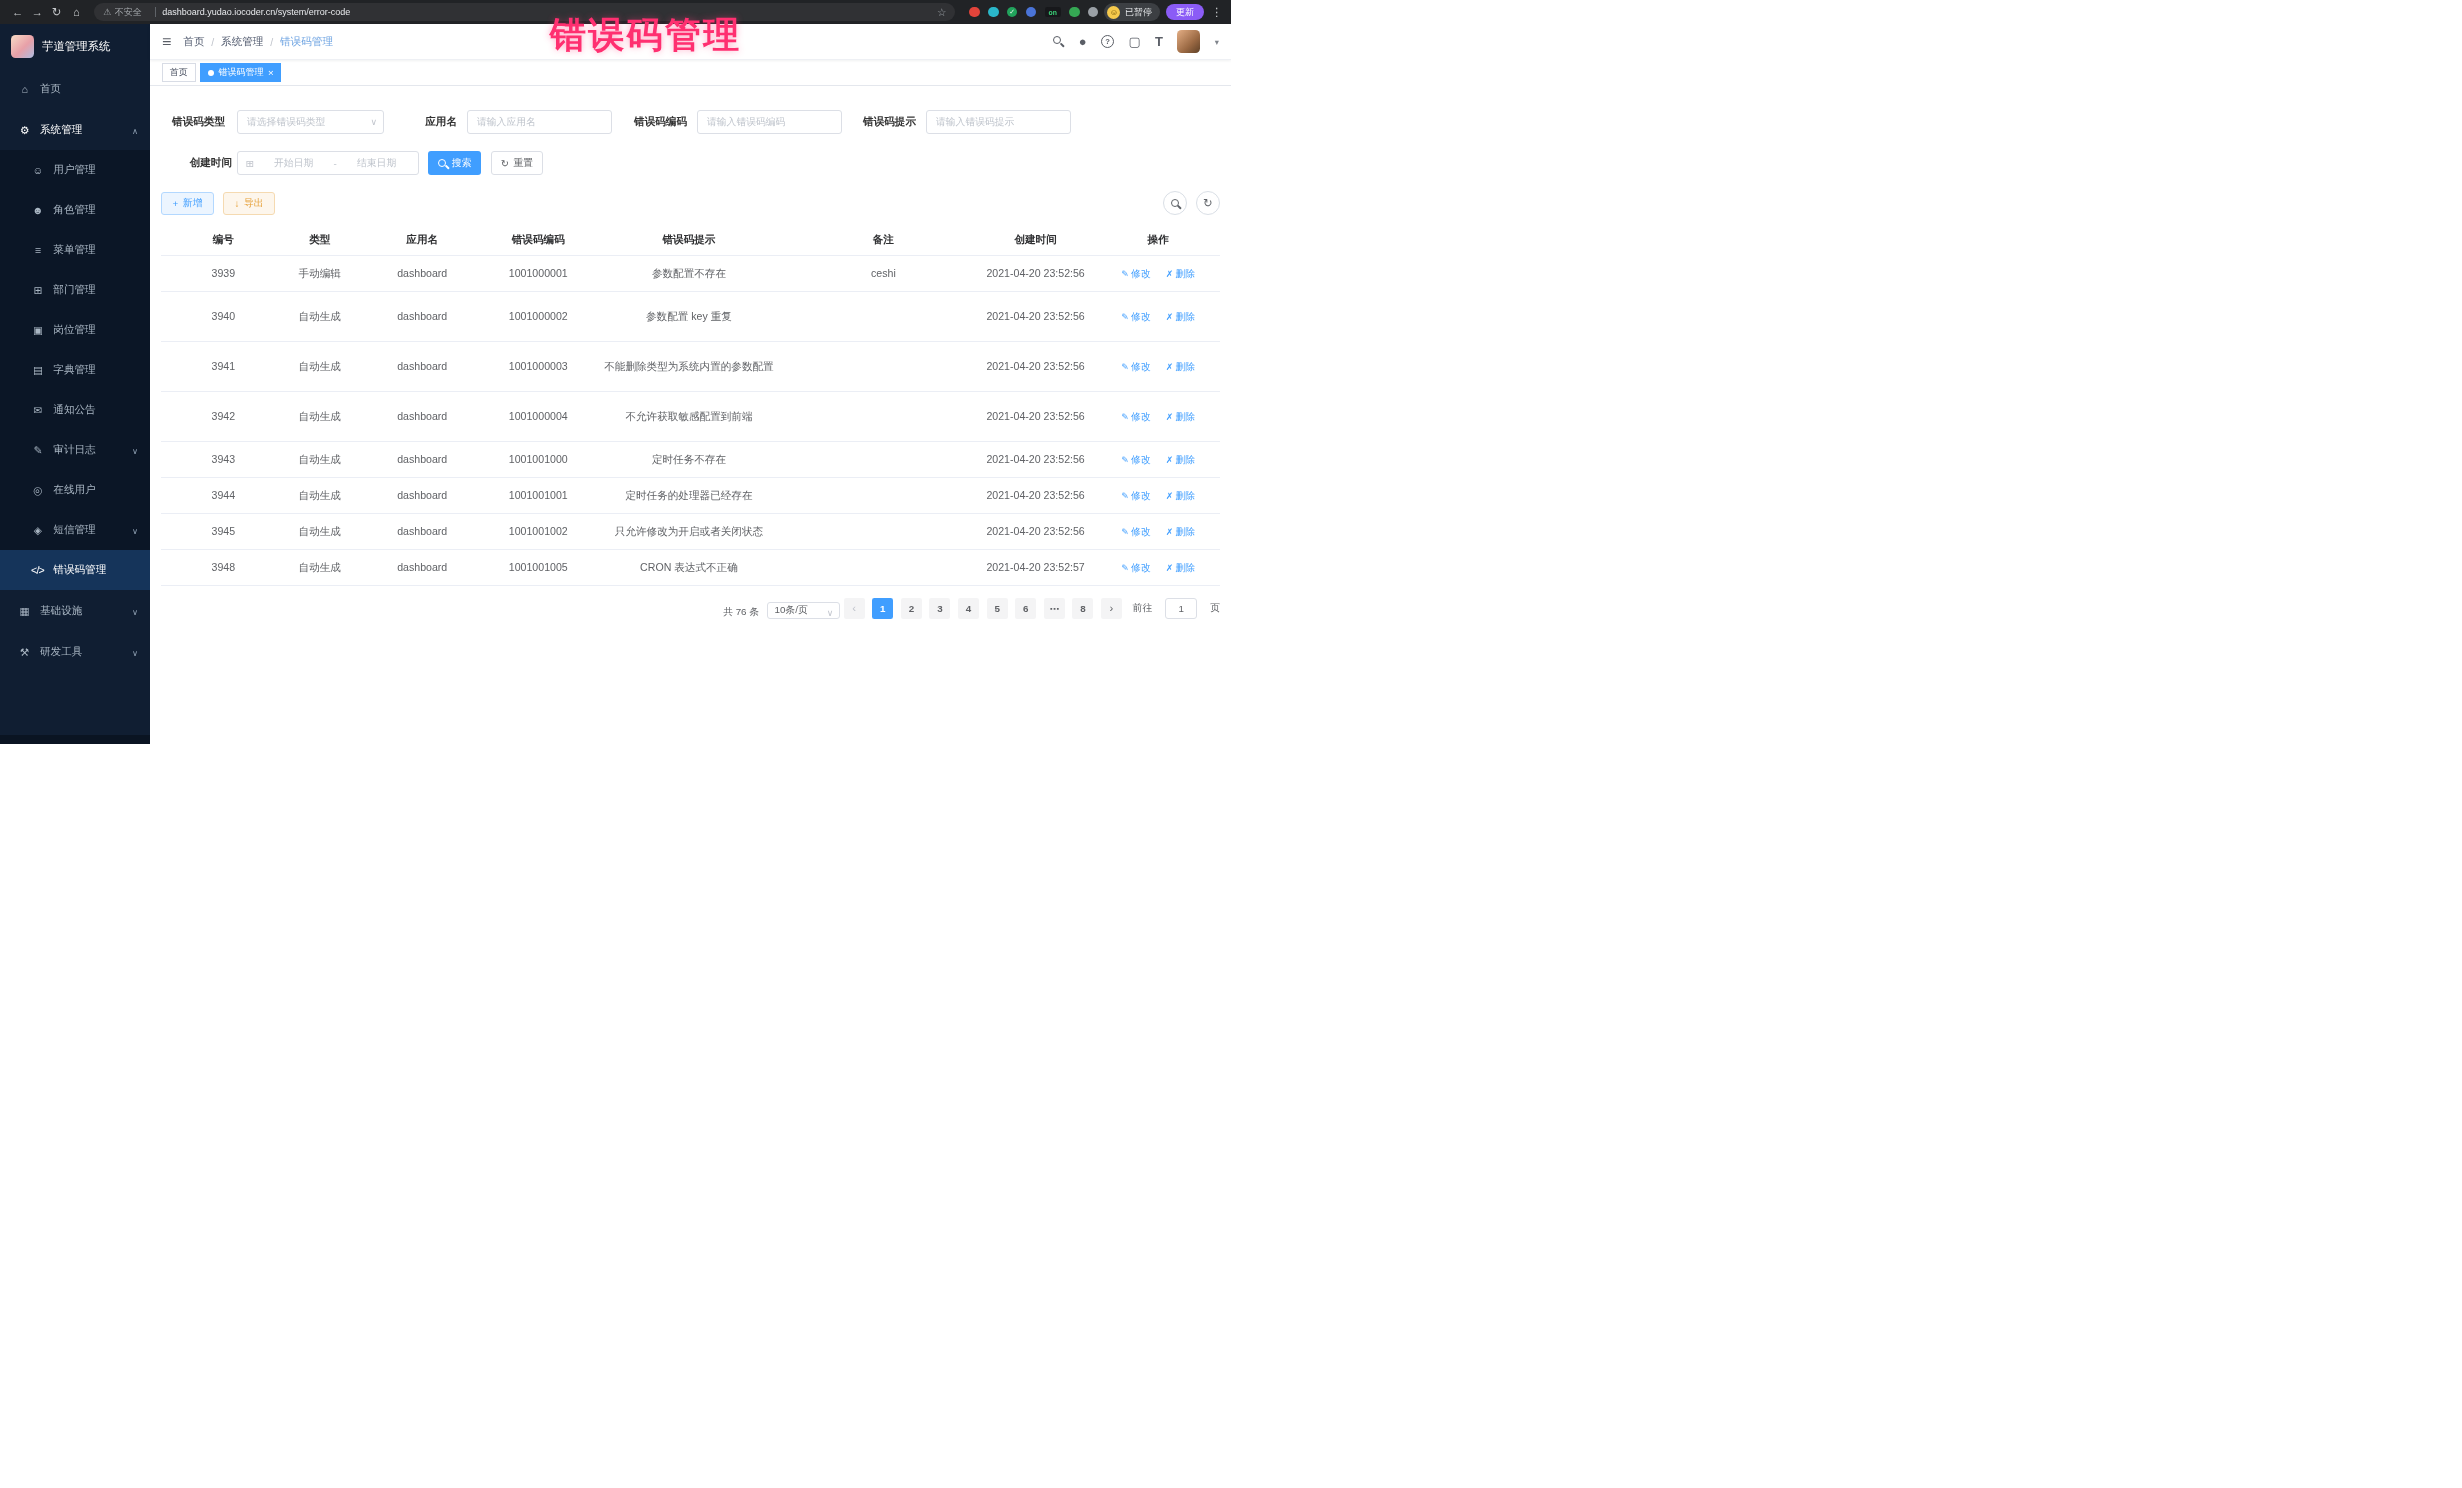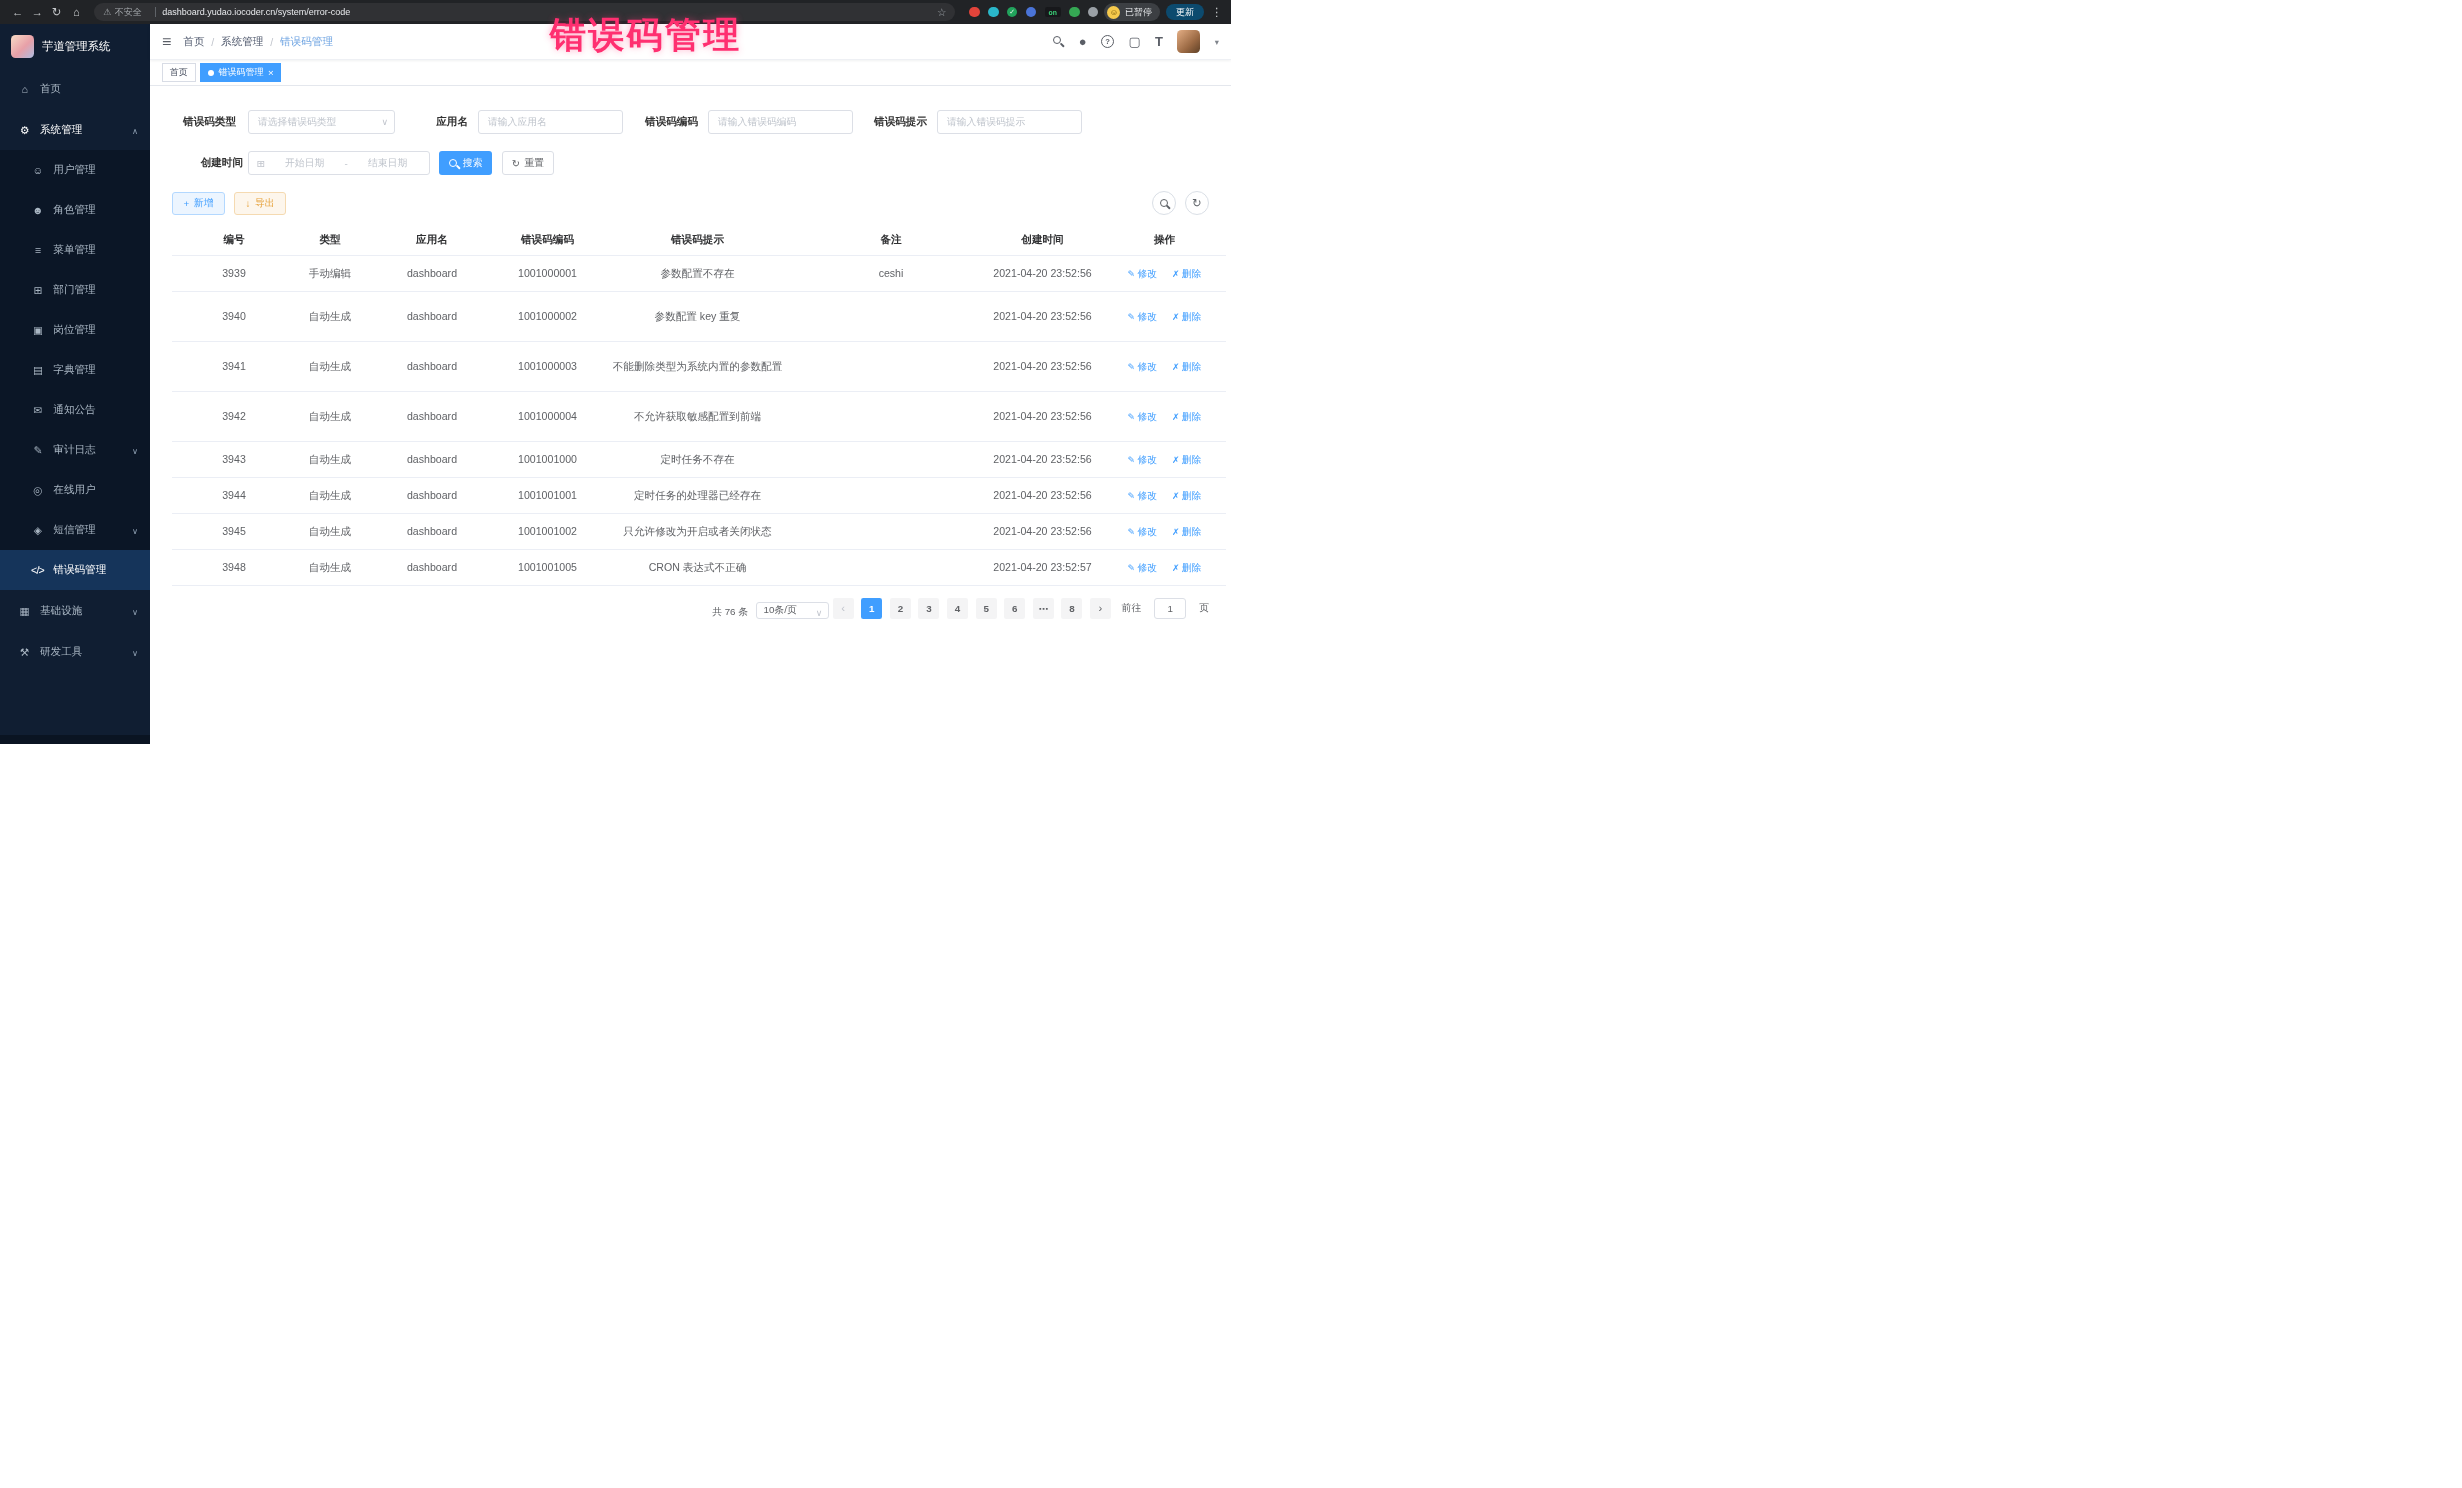--- a/index.html
+++ b/index.html
@@ -13,21 +13,21 @@
   .addr .warn{color:#a7abaf;font-size:9px;margin-right:3.8px}
   .addr .sec{color:#a7abaf;margin-right:6px;white-space:nowrap}
   .addr .div{width:0.8px;height:10.6px;background:#5f6368;margin:0 6.8px}
   .addr .url{white-space:nowrap;overflow:hidden;text-overflow:ellipsis;color:#e8eaed}
   .addr .star{margin-left:auto;color:#9aa0a6;font-size:10.6px}
   .ext{display:flex;align-items:center;gap:8.3px;margin:0 6px;flex:0 0 auto}
   .dot{width:10.6px;height:10.6px;border-radius:50%;display:inline-flex;align-items:center;justify-content:center;font-size:6.8px;color:#fff;cursor:pointer}
   .onbadge{width:16px;height:10.6px;border-radius:2.3px;background:#17181b;color:#3bd67a;font-size:6.8px;font-weight:700;display:inline-flex;align-items:center;justify-content:center;cursor:pointer}
   .profile{display:flex;align-items:center;gap:4.5px;background:#3c3f43;border-radius:9.8px;height:18px;padding:0 8.3px 0 3px;color:#e8eaed;font-size:9px;white-space:nowrap;cursor:pointer;flex:0 0 auto}
   .pemoji{width:13px;height:13px;border-radius:50%;background:#f5c94c;color:#6b4e00;font-size:8.3px;display:inline-flex;align-items:center;justify-content:center}
-  .update{background:#0c4a6e;color:#fff;border-radius:9px;height:16.7px;padding:0 9.8px;font-size:9px;display:flex;align-items:center;margin:0 6px;white-space:nowrap;cursor:pointer;flex:0 0 auto}
+  .update{background:#8b5cf6;color:#fff;border-radius:9px;height:16.7px;padding:0 9.8px;font-size:9px;display:flex;align-items:center;margin:0 6px;white-space:nowrap;cursor:pointer;flex:0 0 auto}
   .kebab{font-size:11.4px;color:#c6c9cc;width:13.6px;text-align:center;cursor:pointer;flex:0 0 auto}
 
   
   .annotation{position:absolute;left:550px;top:10.6px;z-index:99;font-size:36px;font-weight:700;color:#ff2f70;letter-spacing:2.3px;text-shadow:0 0 7.6px rgba(255,64,129,.45);pointer-events:none;white-space:nowrap}
 
   
   .app{display:flex;height:720px}
   .sidebar{width:150px;background:#101e32;color:#a9b6c3;position:relative;flex:0 0 auto}
   .logo{height:44px;display:flex;align-items:center;gap:7.6px;padding:0 11.4px}
   .logo-img{width:23px;height:23px;border-radius:4.5px;background:linear-gradient(135deg,#f7dcc6,#e8a0a8 55%,#aebde2)}
@@ -64,21 +64,21 @@
   .caret{font-size:8.3px;color:#80858c}
 
   
   .tags{height:26px;display:flex;align-items:center;gap:4.5px;padding:0 12px;border-bottom:0.8px solid #e4e7ed;background:#fff}
   .tag{height:19.7px;display:inline-flex;align-items:center;gap:4.5px;padding:0 6.8px;border:0.8px solid #d8dce5;background:#fff;color:#495060;font-size:9px;cursor:pointer}
   .tag[data-active="true"]{background:#409eff;border-color:#409eff;color:#fff}
   .tag-dot{width:6px;height:6px;border-radius:50%;background:#fff}
   .tag-close{font-size:9.8px;line-height:1;cursor:pointer}
 
   
-  .content{flex:1;padding:0 22px;position:relative;min-width:0}
+  .content{flex:1;padding:0 11px;position:relative;min-width:0}
   .filter{position:relative;height:98px}
   .fi{position:absolute;height:24px;display:flex;align-items:center}
   .flabel{justify-content:flex-end;font-size:10.6px;font-weight:700;color:#333}
   .inp{width:100%;height:24px;border:0.8px solid #dcdfe6;border-radius:3px;font-size:9.8px;color:#606266;padding:0 9px;outline:none;font-family:inherit;background:#fff}
   .inp::placeholder{color:#bfc4cc}
   .selwrap{position:relative;width:100%;height:24px}
   .selwrap .inp{padding-right:21px}
   .sel-arrow{position:absolute;right:6.8px;top:0;height:24px;display:flex;align-items:center;color:#c0c4cc;font-size:9px;pointer-events:none}
   .daterange{width:100%;height:24px;border:0.8px solid #dcdfe6;border-radius:3px;display:flex;align-items:center;padding:0 7.6px;gap:6px;font-size:9.8px;color:#bfc4cc;background:#fff;cursor:pointer}
   .daterange .cal{color:#c0c4cc;font-size:9.8px}

